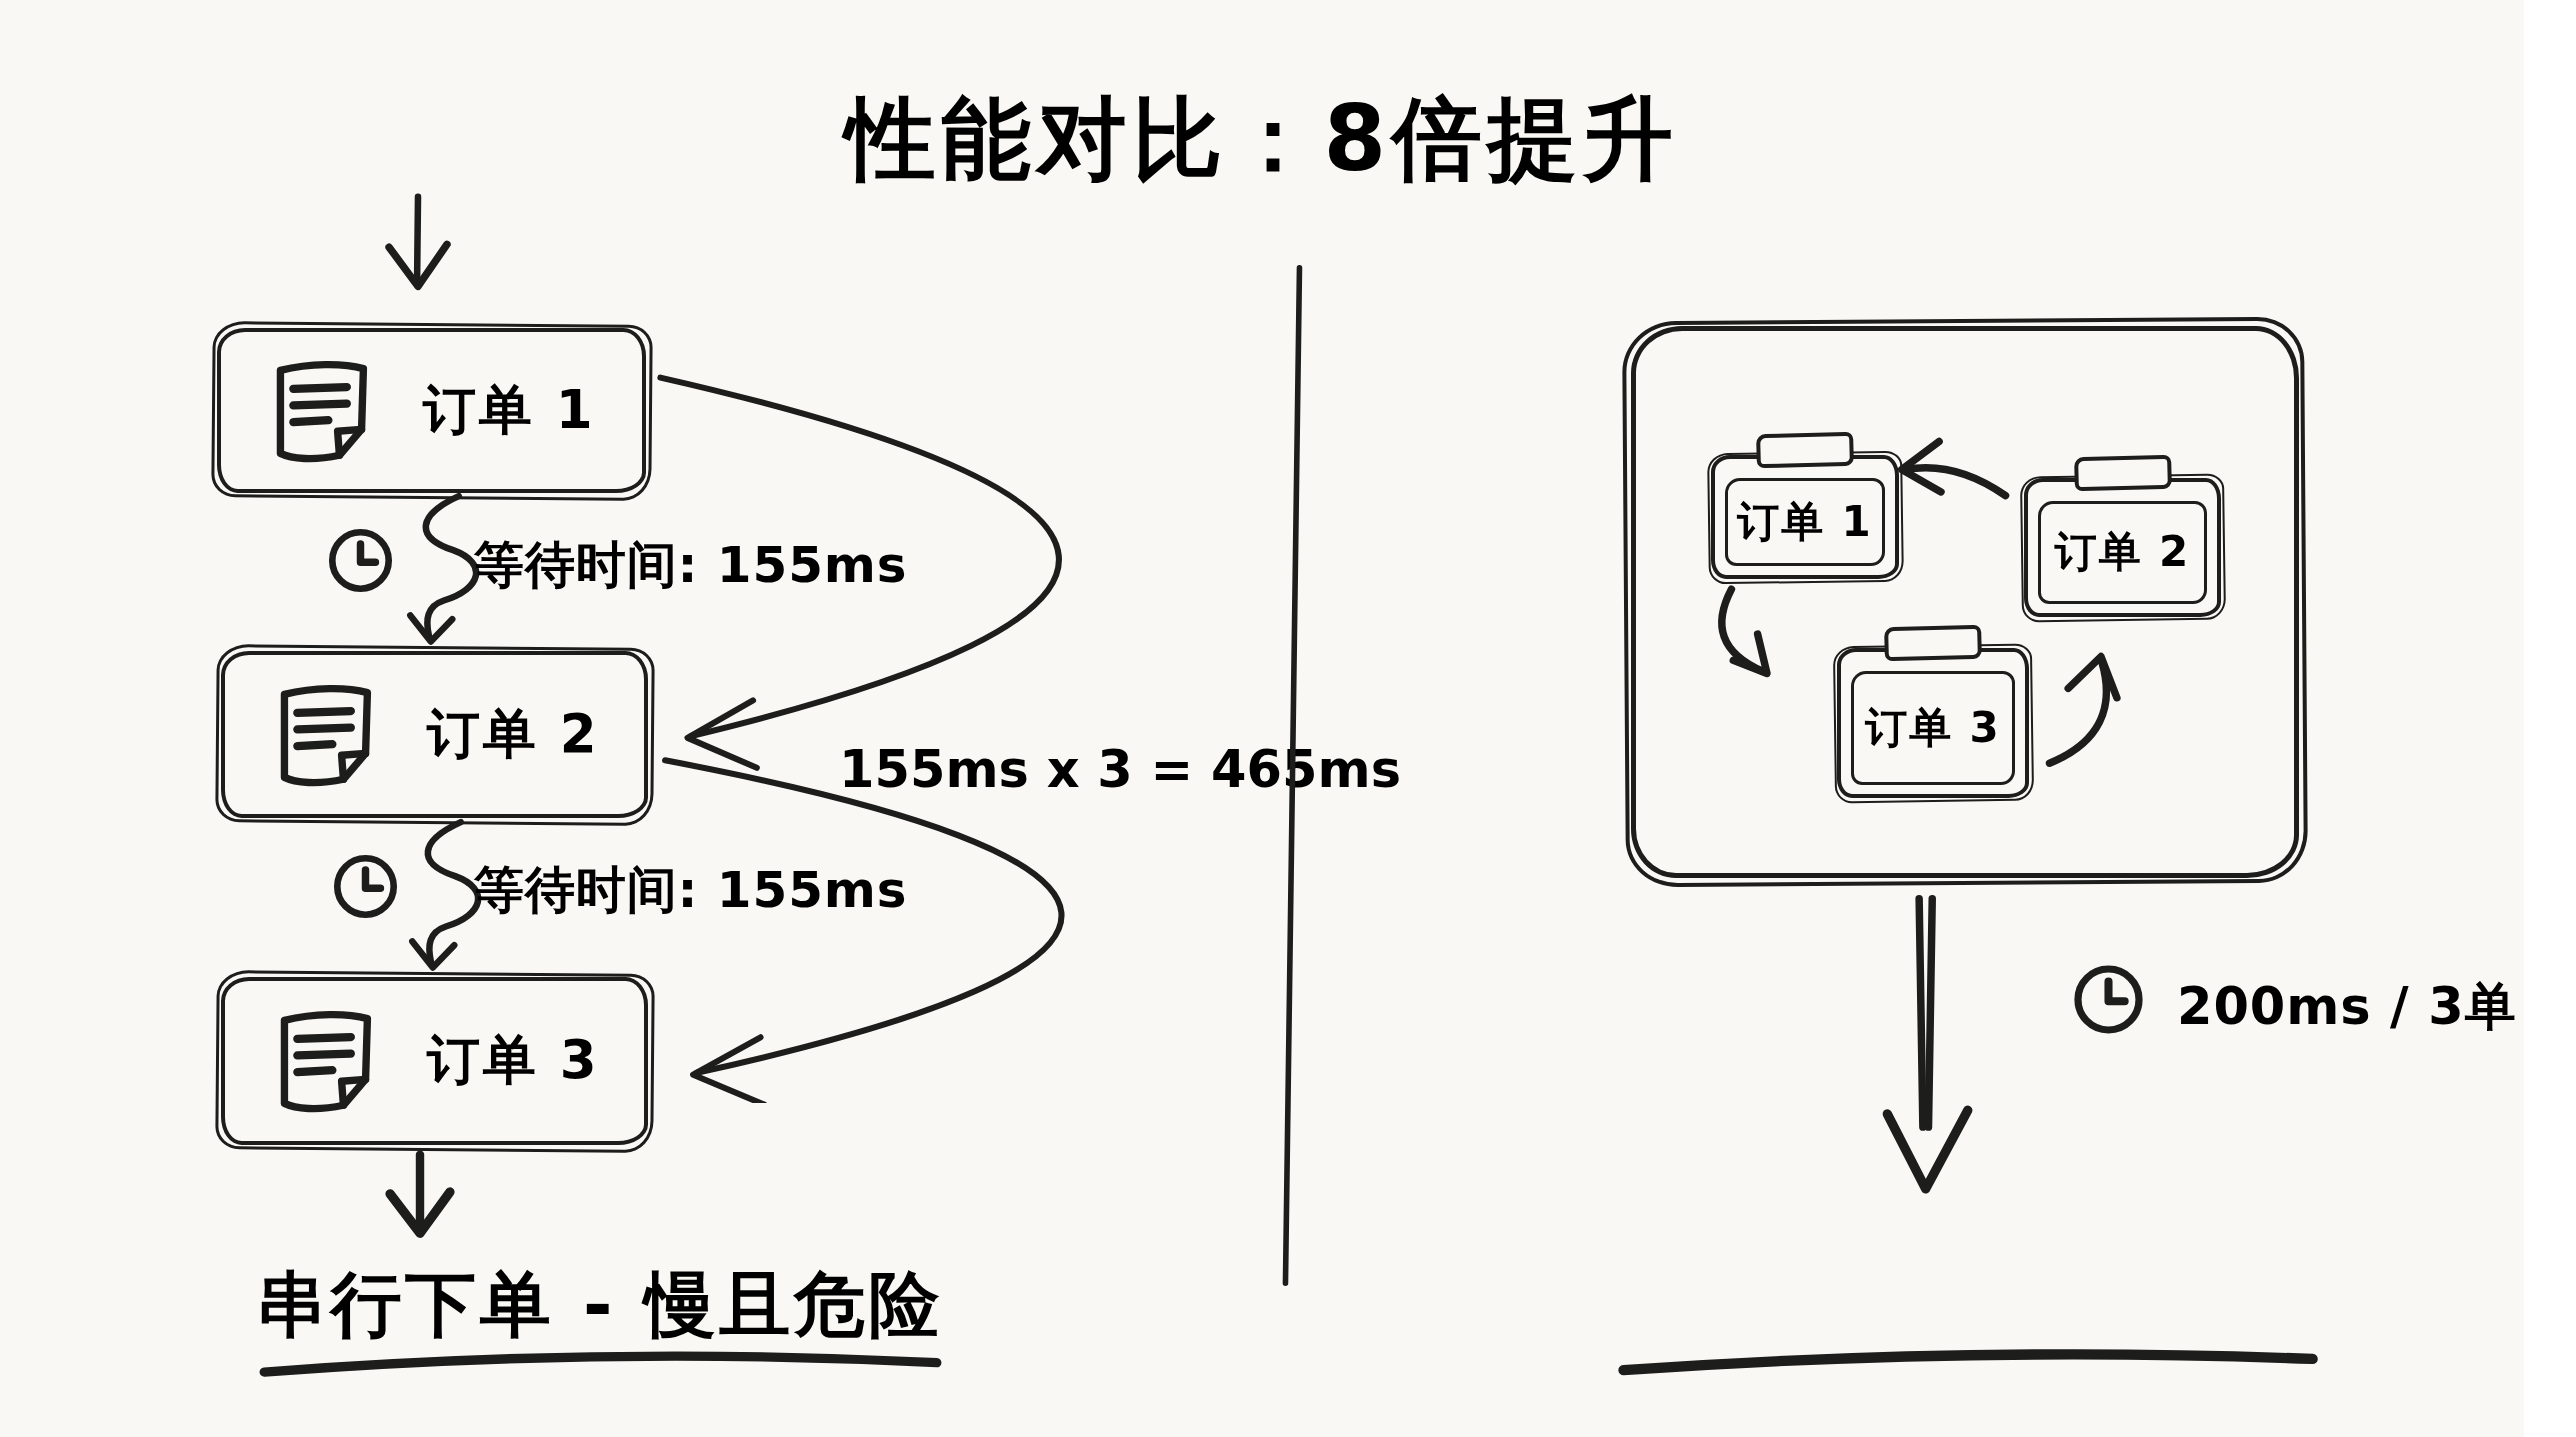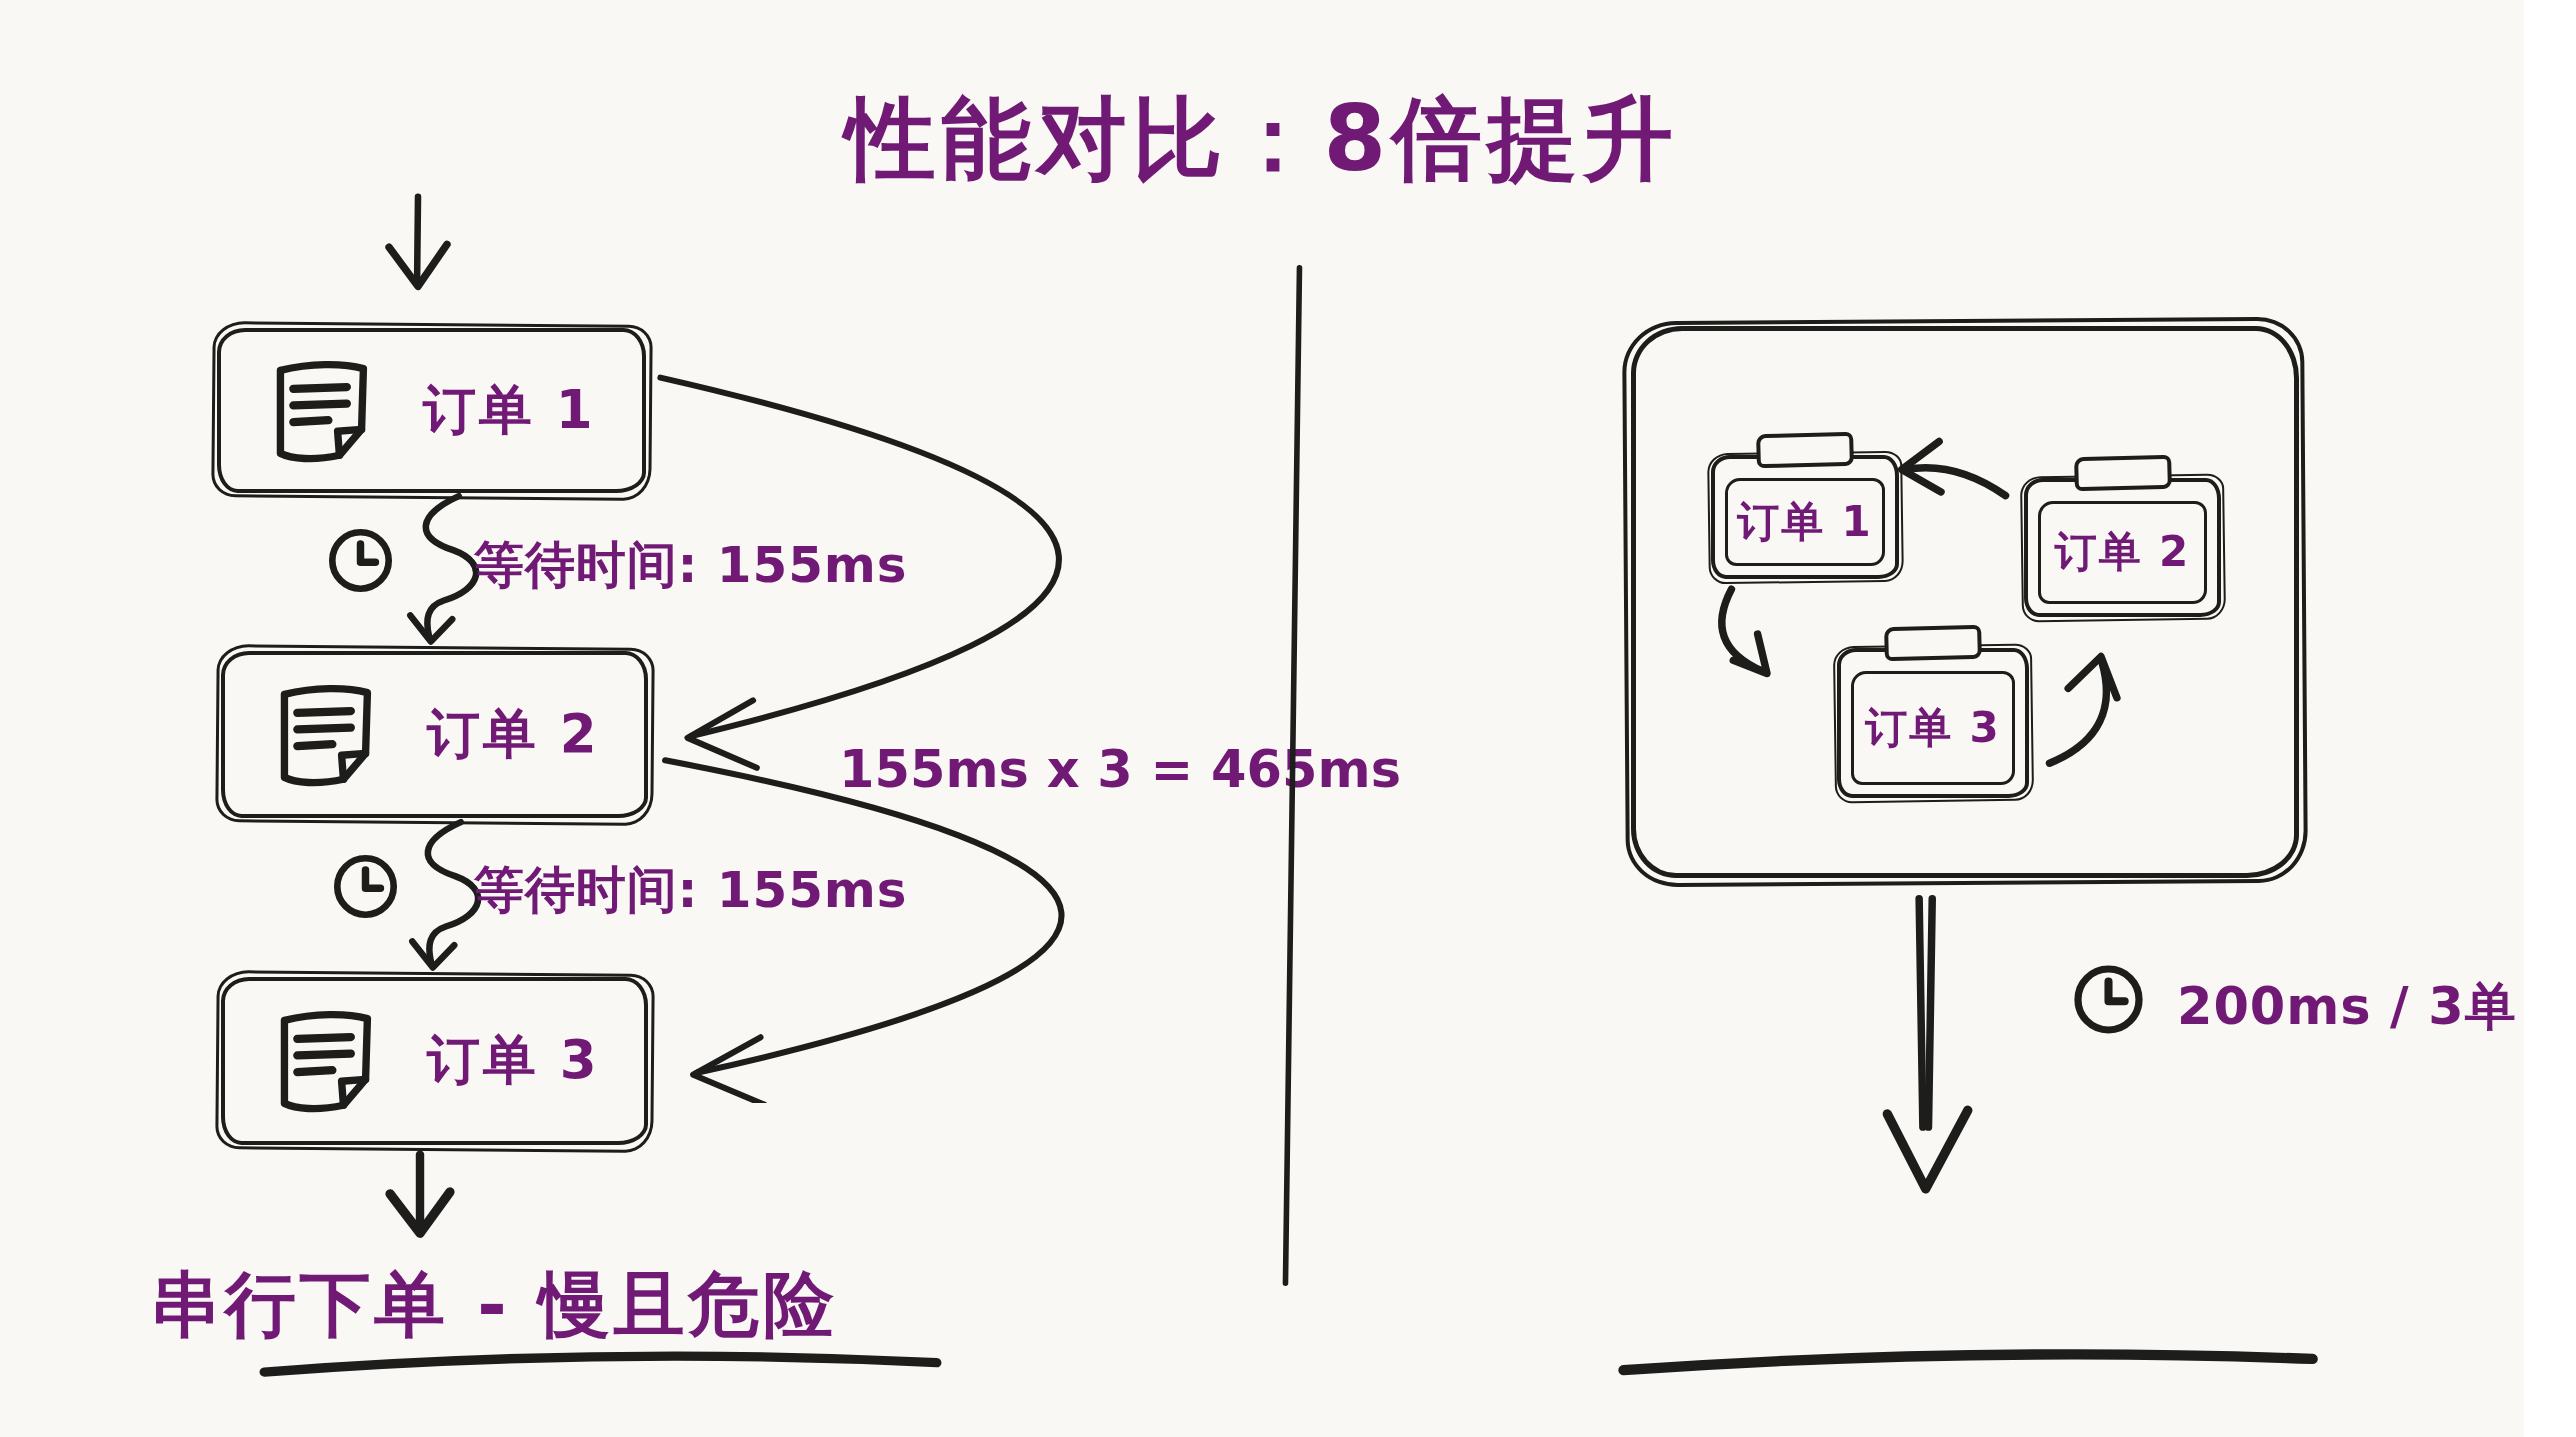--- a/index.html
+++ b/index.html
@@ -1,20 +1,20 @@
 <!DOCTYPE html>
 <html style="font-size:15px"><head>
 <meta charset="utf-8">
 <style>
   * { margin:0; padding:0; box-sizing:border-box; }
   html,body { width:2576px; height:1438px; }
   body { font-family:"DejaVu Sans","Liberation Sans",sans-serif; }
   .stage {
     position:relative; width:2524px; height:1438px;
-    background:#faf8f4; color:#701a75; overflow:hidden;
+    background:#faf8f4; color:#000000; overflow:hidden;
   }
   svg { display:block; }
   .ink-stroke { stroke:#1d1d1b; fill:none; stroke-linecap:round; stroke-linejoin:round; }
 
   .page-title {
     position:absolute; top:79px; left:0; width:100%;
     text-align:center; font-size:90px; font-weight:700; letter-spacing:5.6px;
   }
 
   
@@ -31,21 +31,21 @@
     transform:rotate(0.5deg);
     pointer-events:none;
   }
 
   .order-box { display:flex; align-items:center; padding-left:41px; gap:43px; }
   .order-label { font-size:53px; font-weight:600; letter-spacing:2.8px; }
 
   .wait-label { position:absolute; font-size:50px; font-weight:600; letter-spacing:0.9px; white-space:nowrap; }
   .total-label { position:absolute; left:839px; top:693px; font-size:51px; font-weight:600; white-space:nowrap;margin-top:47px; }
 
-  .caption { position:absolute; font-size:71px; font-weight:700; letter-spacing:3.7px; white-space:nowrap; }
+  .caption { position:absolute; font-size:71px; font-weight:700; text-align:center; letter-spacing:3.7px; white-space:nowrap; }
 
   
   .batch-container {
     position:absolute; left:1631px; top:326px; width:668px; height:552px;
     border:5.6px solid #1d1d1b;
     border-radius:51px 43px 52px 45px / 47px 52px 43px 49px;
   }
   .batch-container::before {
     content:""; position:absolute; inset:-12px;
     border:4.7px solid #1d1d1b;

